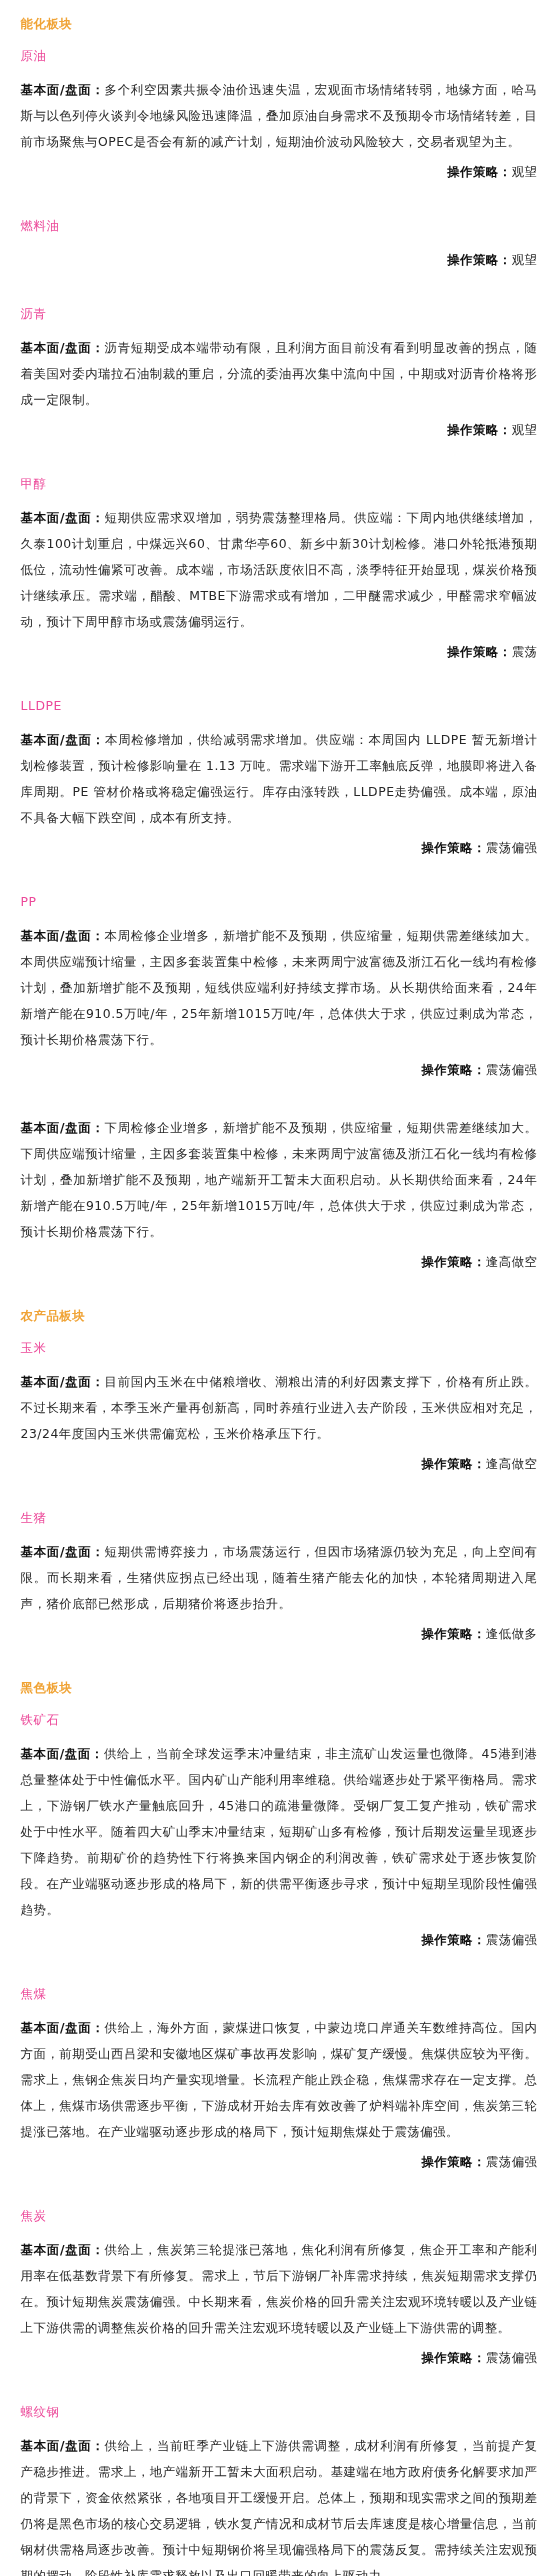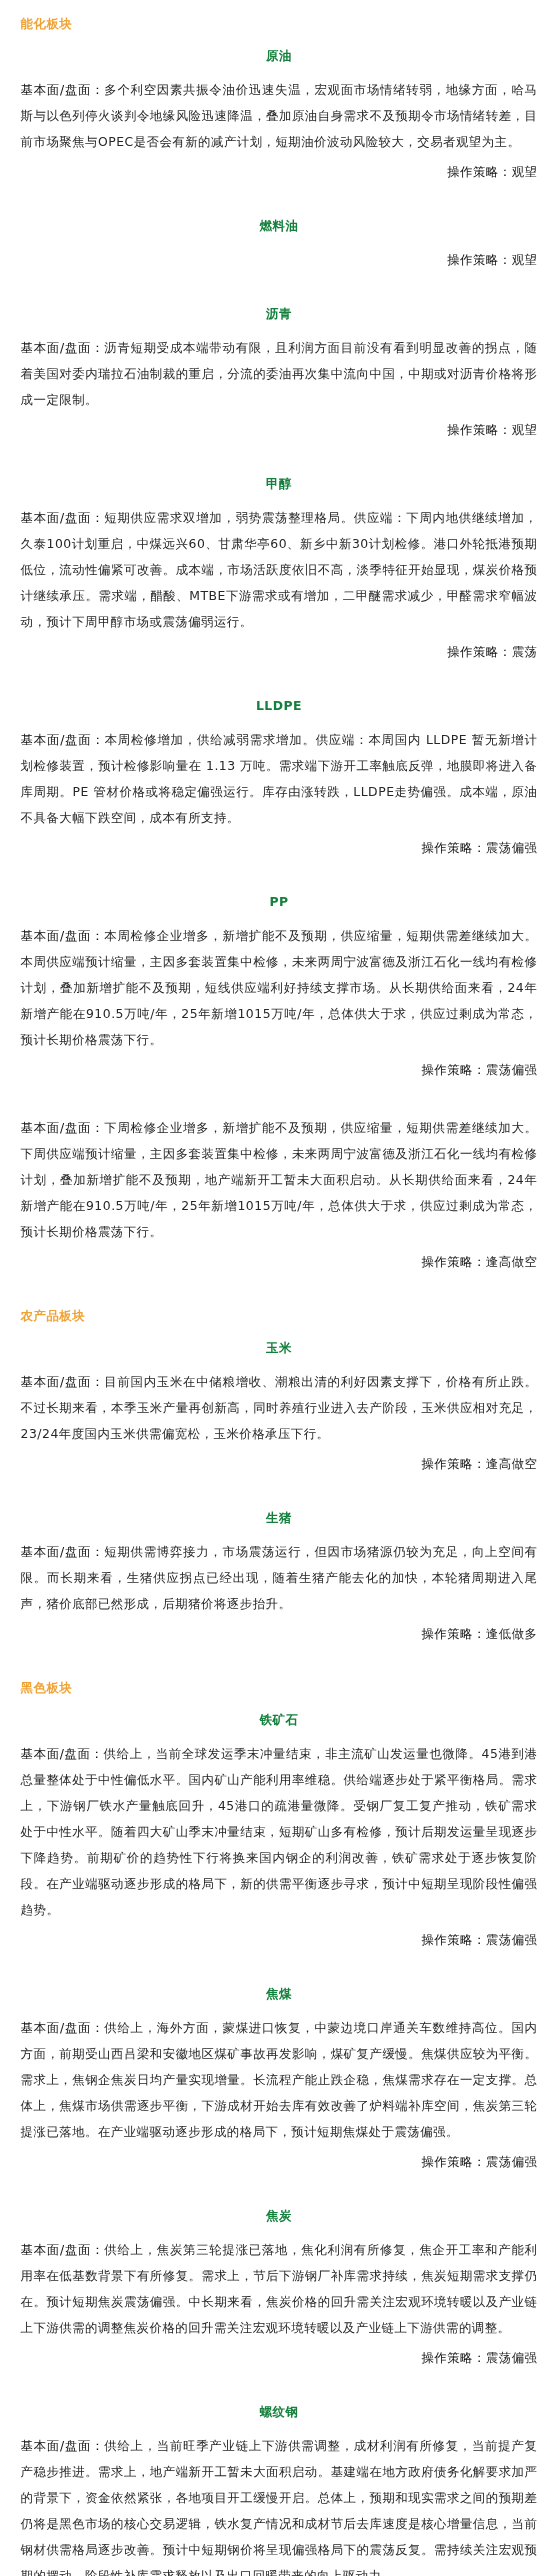--- a/index.html
+++ b/index.html
@@ -8,28 +8,28 @@
     width:557px;height:3385px;box-sizing:border-box;
     position:relative;background:#ffffff;
     padding:10.3px 19.6px 0 20.6px;overflow:hidden;
   }
   .group-header{
     color:#F0A335;font-weight:bold;font-size:12.4px;line-height:17.5px;
     margin:5.2px 0 14.4px 0;letter-spacing:0.5px;
   }
   .commodity{margin:0;}
   .commodity-title{
-    color:#15803d;font-weight:bold;font-size:12.4px;line-height:17.5px;
-    margin:0 0 12.4px 0;letter-spacing:0.5px;text-align:center;
+    color:#ec4899;font-weight:normal;font-size:12.4px;line-height:17.5px;
+    margin:0 0 12.4px 0;letter-spacing:0.5px;
   }
   .para{
     margin:0 0 4.1px 0;font-size:12.4px;line-height:26px;color:#262626;
     letter-spacing:0.5px;text-align:justify;
   }
-  .para .lbl,.strategy .lbl{font-weight:normal;color:#111111;}
+  .para .lbl,.strategy .lbl{font-weight:bold;color:#111111;}
   .strategy{
     margin:0 0 32px 0;font-size:12.4px;line-height:26px;color:#262626;
     letter-spacing:0.5px;
     text-align:right;
   }
 </style>
 </head>
 <body>
 
 <div class="page">

